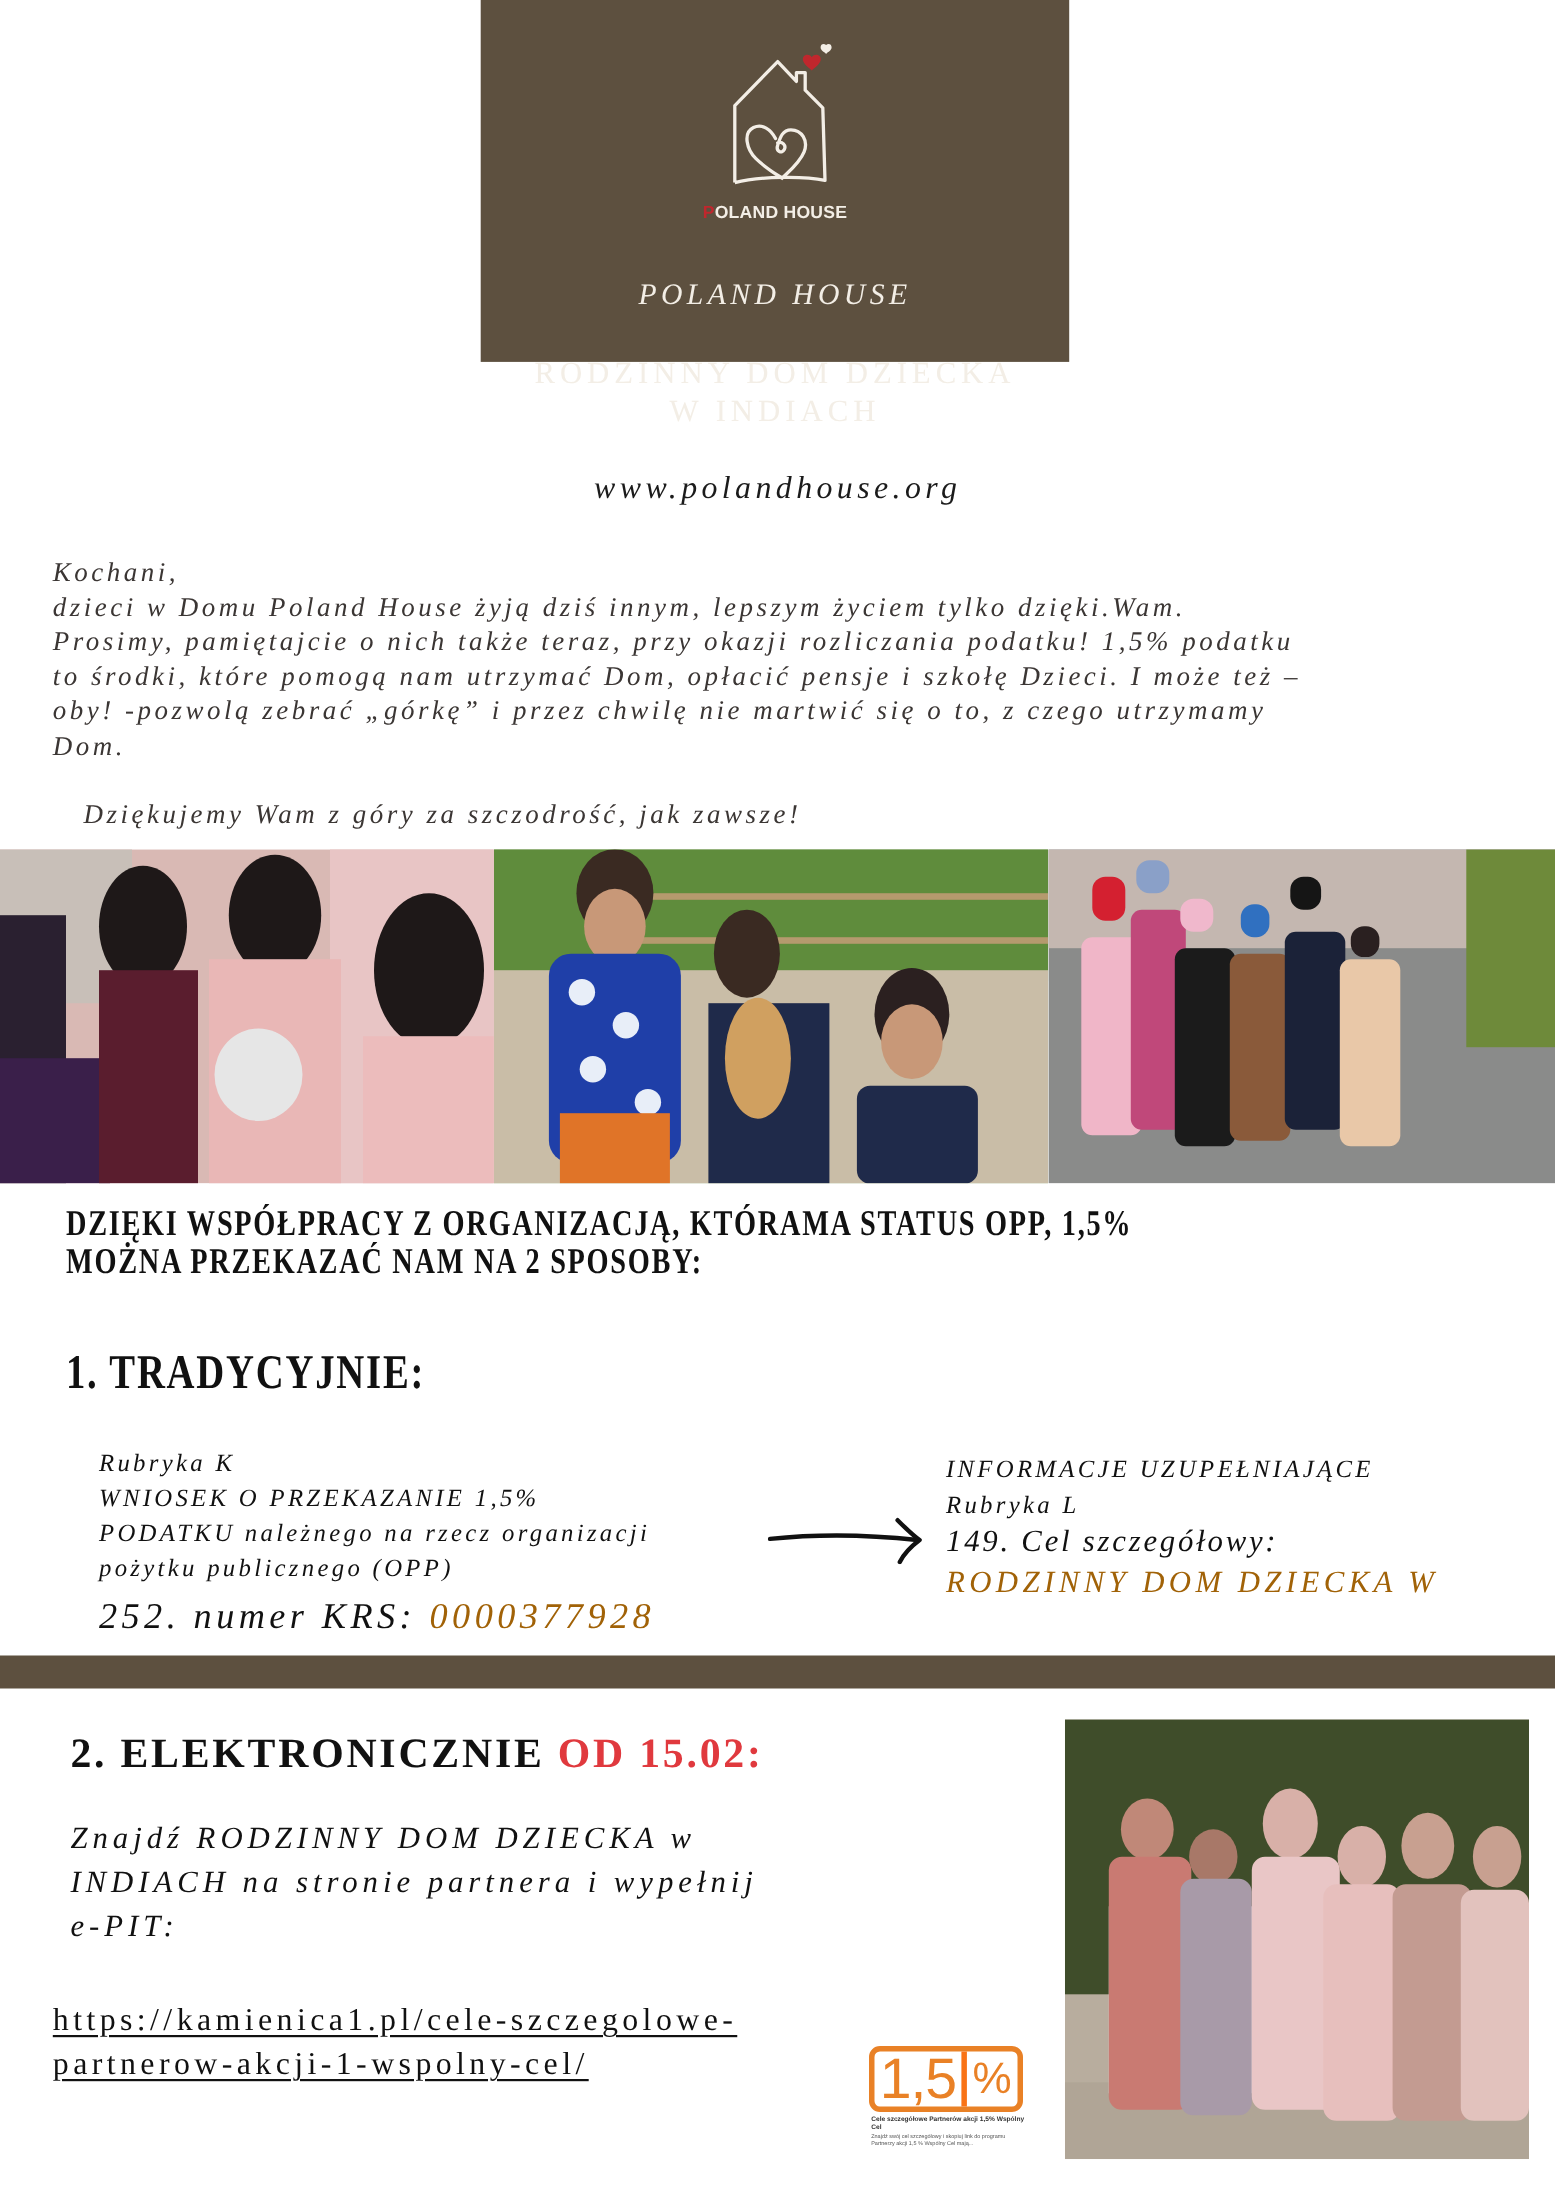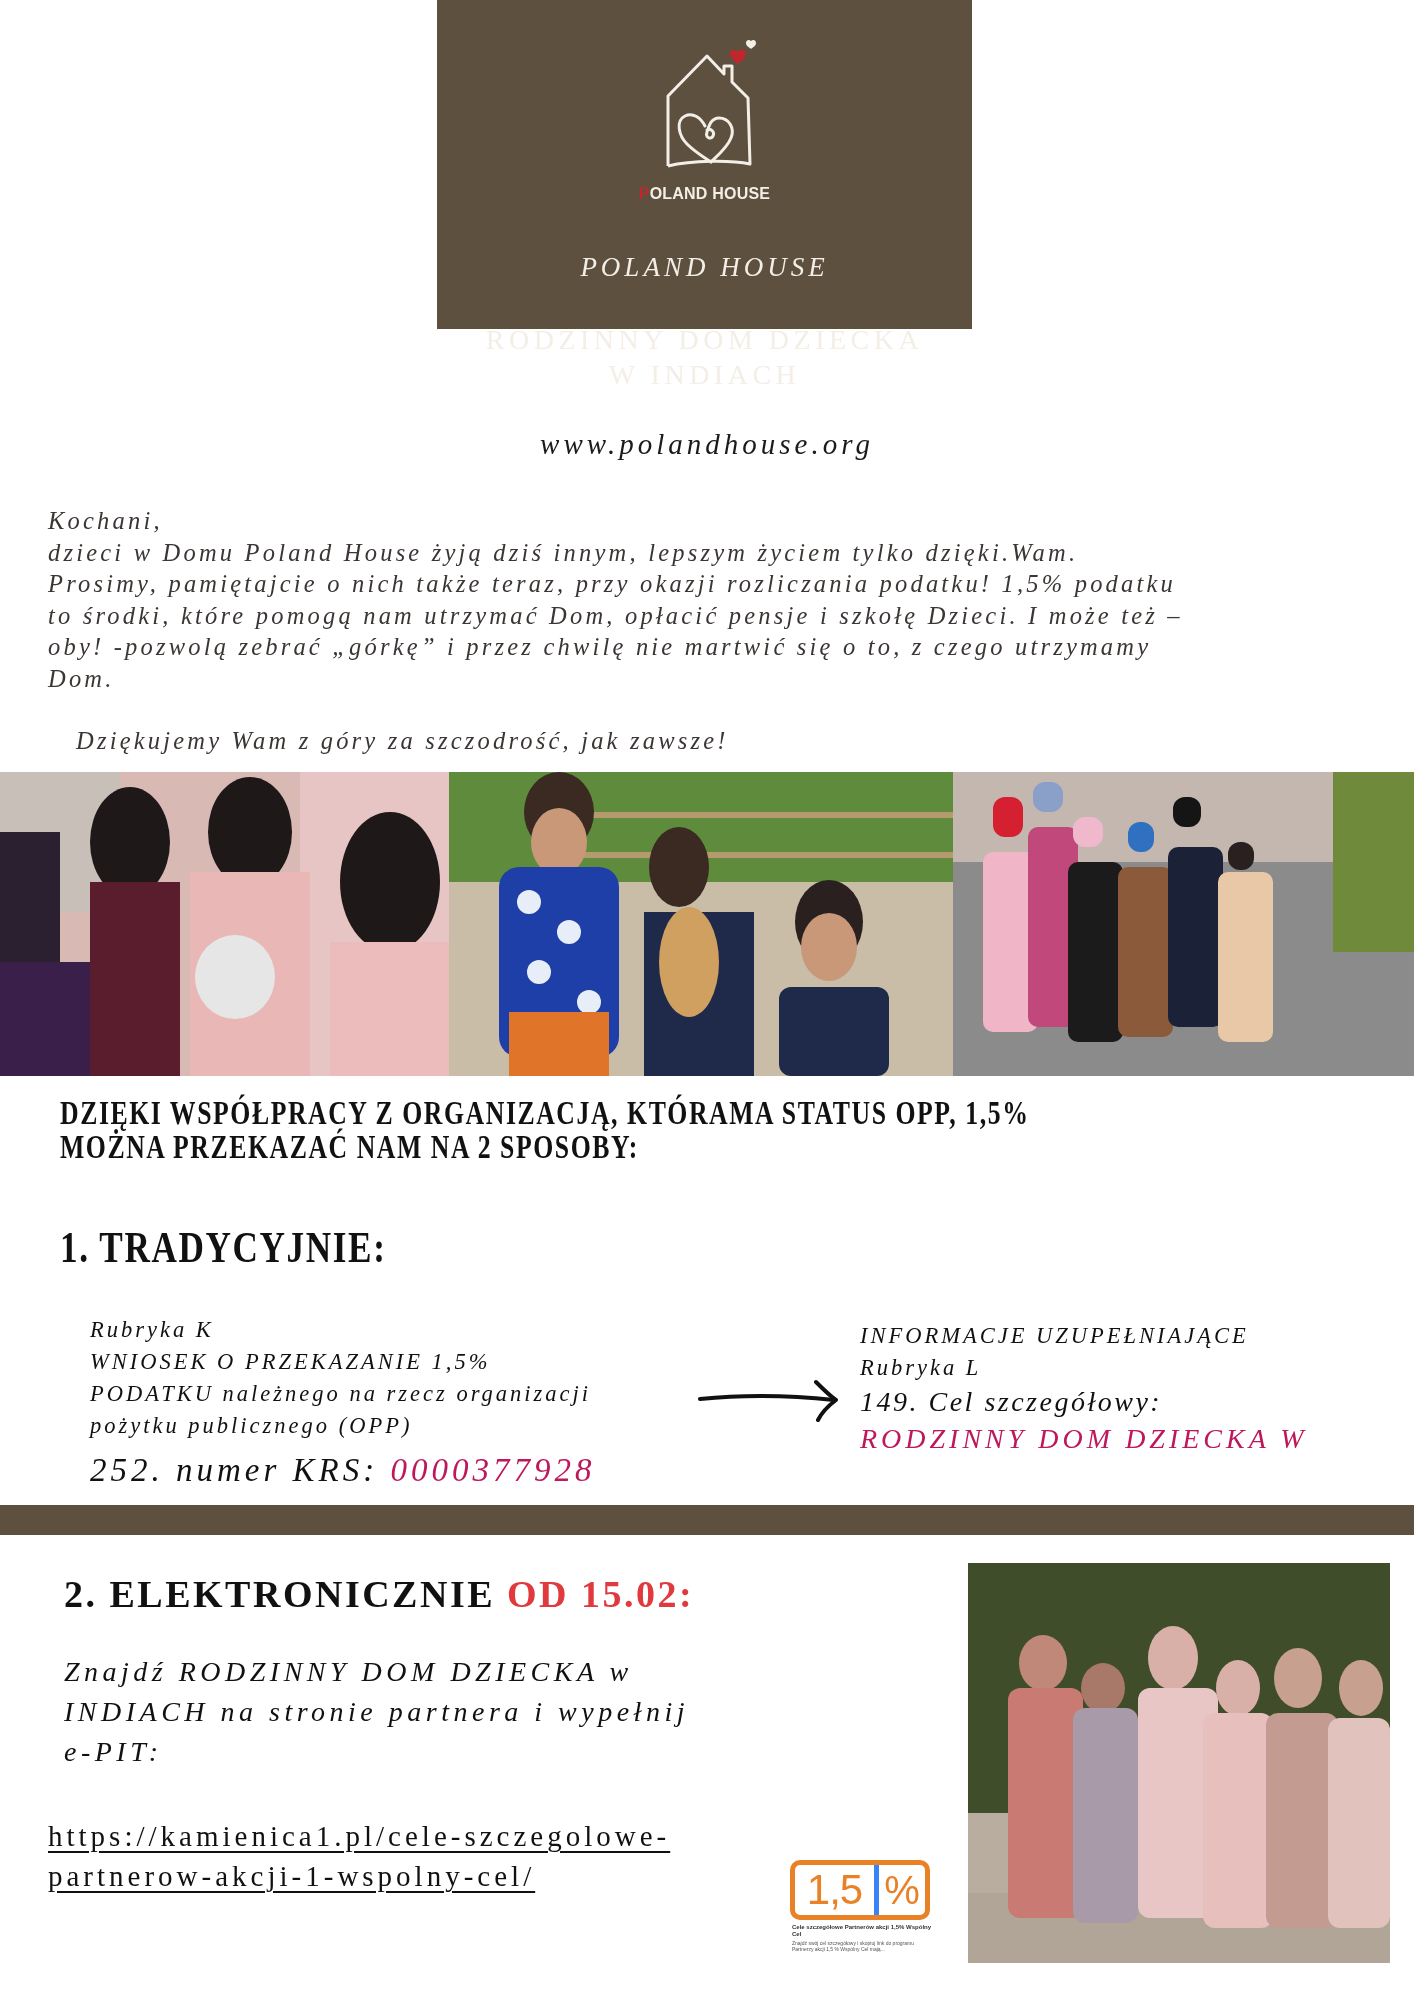--- a/index.html
+++ b/index.html
@@ -32,40 +32,40 @@
   .ph3 { left:953px; width:461px; }
   
   .cap-head { left:60px; top:1096px; width:1320px; font-weight:700; font-size:33px;
               letter-spacing:2px; line-height:34px; color:#111; transform:scaleX(0.78); transform-origin:left top;
               width:1690px; }
   .sec1 { left:60px; top:1222px; font-weight:700; font-size:44px; letter-spacing:2px; color:#111;
           transform:scaleX(0.8); transform-origin:left top; }
   .rub-k { left:64px; top:1314px; font-style:italic; font-size:22.5px; letter-spacing:3px;
            line-height:32px; color:#111;margin-left:26px; }
   .rub-k .krs-line { font-size:33px; letter-spacing:4px; margin-top:8px; line-height:40px; }
-  .red { color:#be185d; }
+  .red { color:#a16207; }
   .arrow { left:698px; top:1378px; width:142px; height:44px; }
   .rub-l { left:860px; top:1320px; font-style:italic; font-size:22.5px; letter-spacing:3px;
            line-height:32px; color:#111; }
   .rub-l .cel { font-size:28px; letter-spacing:2.5px; line-height:36px; }
   .rub-l .goal { font-size:28px; letter-spacing:4px; line-height:38px; }
   .band { left:0; top:1505px; width:1414px; height:30px; background:#5d503f; }
   .sec2 { left:64px; top:1572px; font-weight:700; font-size:38px; letter-spacing:2.5px; color:#111; }
   .sec2 .red { color:#e0393e; }
   .e-para { left:64px; top:1652px; width:760px; font-style:italic; font-size:28px;
             letter-spacing:4.5px; line-height:40px; color:#111; }
   .e-link { left:48px; top:1816px; width:900px; font-size:29px;
             letter-spacing:4px; line-height:40px; color:#111; text-decoration:underline;
             text-decoration-thickness:2px; text-underline-offset:5px; }
   .badge { left:788px; top:1860px; width:148px; height:112px; background:#fff; }
   .badge-box { position:absolute; left:2px; top:0; width:140px; height:60px; border:5px solid #e98126;
                border-radius:10px; box-sizing:border-box; display:flex; }
-  .badge-num { flex:1; font-family:"Liberation Sans","DejaVu Sans",sans-serif; font-size:42px;
+  .badge-num { flex:1; font-family:"Liberation Sans","DejaVu Sans",sans-serif; font-size:52px;
                color:#e98126; font-weight:400; text-align:center; line-height:50px;
-               border-right:5px solid #3b82f6; letter-spacing:-1px; }
+               border-right:5px solid #f97316; letter-spacing:-1px; }
   .badge-pct { width:46px; font-family:"Liberation Sans","DejaVu Sans",sans-serif; font-size:40px;
                color:#e98126; text-align:center; line-height:50px; }
   .badge-cap { position:absolute; left:4px; top:64px; width:140px; font-family:"Liberation Sans","DejaVu Sans",sans-serif;
                font-size:6px; font-weight:700; color:#333; line-height:7px; }
   .badge-small { position:absolute; left:4px; top:80px; width:140px; font-family:"Liberation Sans","DejaVu Sans",sans-serif;
                  font-size:5px; color:#555; line-height:6px; }
   .ph4 { left:968px; top:1563px; width:422px; height:400px; }
 </style>
 </head>
 <body>

